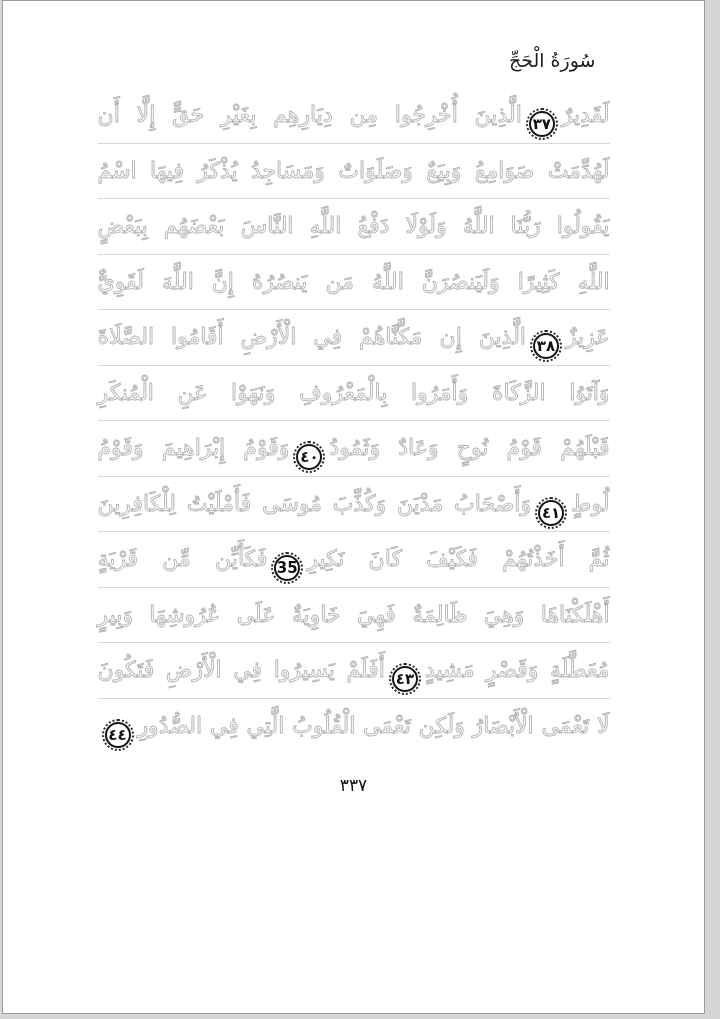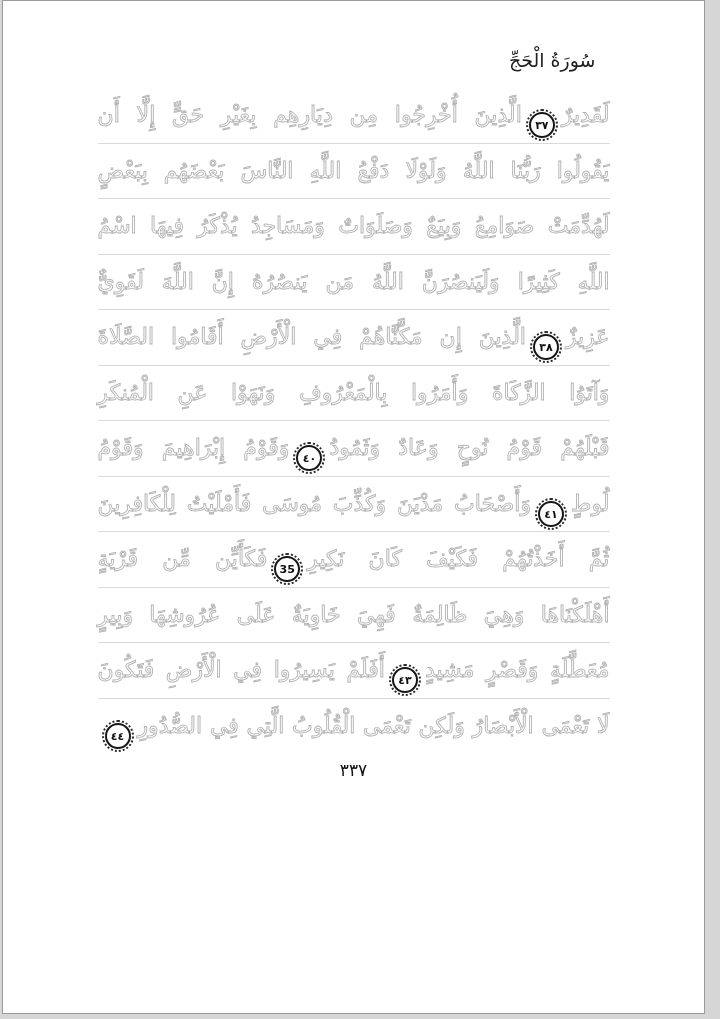--- a/index.html
+++ b/index.html
@@ -49,45 +49,45 @@
       color:#ffffff;
       -webkit-text-stroke:0.9px var(--outline);
     }
   }
   .ayah{
     display:inline-block;width:22px;height:22px;line-height:23px;
     box-sizing:content-box;
     border:2px solid #161616;border-radius:50%;
     outline:2px dotted #2b2b2b;outline-offset:1px;
     background:#fff;color:#101010;
-    font-size:11px;font-weight:bold;
+    font-size:15px;font-weight:bold;
     text-align:center;text-align-last:center;
     vertical-align:-7px;margin:0 7px;
     -webkit-text-stroke:0;
   }
   .pagenum{
     text-align:center;text-align-last:center;
-    margin-top:7px;font-size:17px;color:#101010;
+    margin-top:22px;font-size:17px;color:#101010;
     letter-spacing:1px;
   }
 </style>
 </head>
 <body>
 
 <div class="sheet">
   <div class="inner">
 
     <div class="header-row">
       <div class="h-item">سُورَةُ الْحَجِّ</div>
     </div>
 
     <div class="lines">
         <div class="line"><span class="qtext">لَقَدِيرٌ</span><span class="ayah">٣٧</span><span class="qtext">الَّذِينَ أُخْرِجُوا مِن دِيَارِهِم بِغَيْرِ حَقٍّ إِلَّا أَن</span></div>
+        <div class="line"><span class="qtext">لَهُدِّمَتْ صَوَامِعُ وَبِيَعٌ وَصَلَوَاتٌ وَمَسَاجِدُ يُذْكَرُ فِيهَا اسْمُ</span></div>
         <div class="line"><span class="qtext">يَقُولُوا رَبُّنَا اللَّهُ وَلَوْلَا دَفْعُ اللَّهِ النَّاسَ بَعْضَهُم بِبَعْضٍ</span></div>
-        <div class="line"><span class="qtext">لَهُدِّمَتْ صَوَامِعُ وَبِيَعٌ وَصَلَوَاتٌ وَمَسَاجِدُ يُذْكَرُ فِيهَا اسْمُ</span></div>
         <div class="line"><span class="qtext">اللَّهِ كَثِيرًا وَلَيَنصُرَنَّ اللَّهُ مَن يَنصُرُهُ إِنَّ اللَّهَ لَقَوِيٌّ</span></div>
         <div class="line"><span class="qtext">عَزِيزٌ</span><span class="ayah">٣٨</span><span class="qtext">الَّذِينَ إِن مَكَّنَّاهُمْ فِي الْأَرْضِ أَقَامُوا الصَّلَاةَ</span></div>
         <div class="line"><span class="qtext">وَآتَوُا الزَّكَاةَ وَأَمَرُوا بِالْمَعْرُوفِ وَنَهَوْا عَنِ الْمُنكَرِ</span></div>
         <div class="line"><span class="qtext">قَبْلَهُمْ قَوْمُ نُوحٍ وَعَادٌ وَثَمُودُ</span><span class="ayah">٤٠</span><span class="qtext">وَقَوْمُ إِبْرَاهِيمَ وَقَوْمُ</span></div>
         <div class="line"><span class="qtext">لُوطٍ</span><span class="ayah">٤١</span><span class="qtext">وَأَصْحَابُ مَدْيَنَ وَكُذِّبَ مُوسَى فَأَمْلَيْتُ لِلْكَافِرِينَ</span></div>
         <div class="line"><span class="qtext">ثُمَّ أَخَذْتُهُمْ فَكَيْفَ كَانَ نَكِيرِ</span><span class="ayah">35</span><span class="qtext">فَكَأَيِّن مِّن قَرْيَةٍ</span></div>
         <div class="line"><span class="qtext">أَهْلَكْنَاهَا وَهِيَ ظَالِمَةٌ فَهِيَ خَاوِيَةٌ عَلَى عُرُوشِهَا وَبِيرٍ</span></div>
         <div class="line"><span class="qtext">مُعَطَّلَةٍ وَقَصْرٍ مَشِيدٍ</span><span class="ayah">٤٣</span><span class="qtext">أَفَلَمْ يَسِيرُوا فِي الْأَرْضِ فَتَكُونَ</span></div>
         <div class="line"><span class="qtext">لَا تَعْمَى الْأَبْصَارُ وَلَكِن تَعْمَى الْقُلُوبُ الَّتِي فِي الصُّدُورِ</span><span class="ayah">٤٤</span></div>
       </div>

